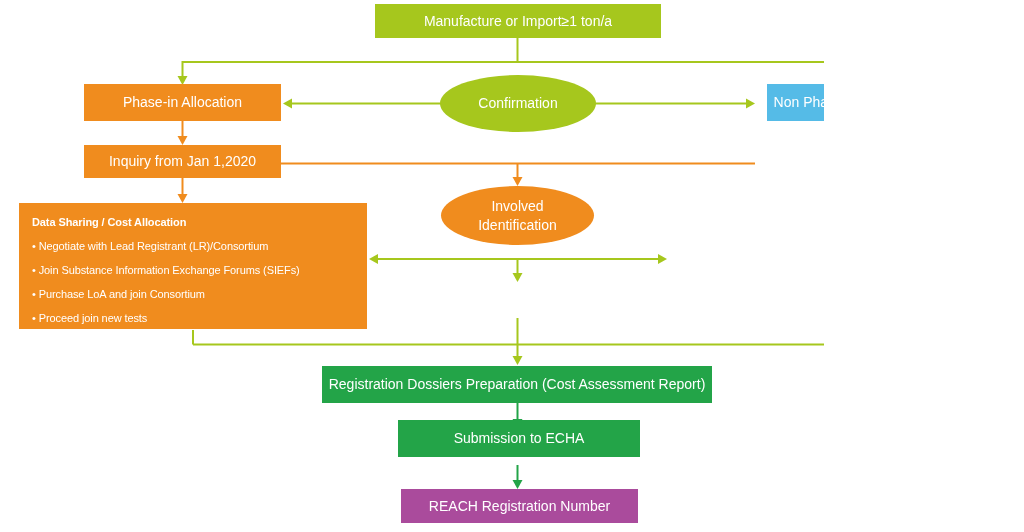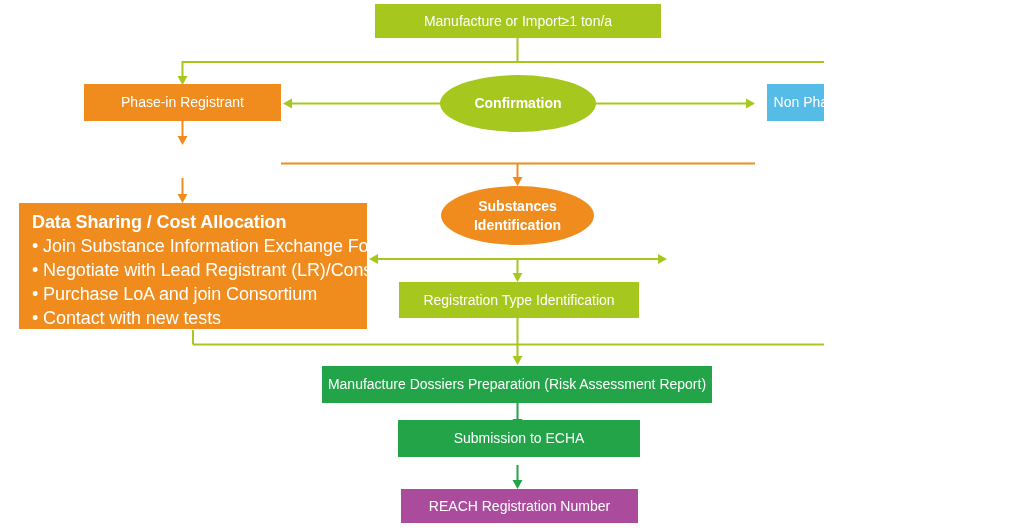--- a/index.html
+++ b/index.html
@@ -15,29 +15,29 @@
   .s-gr { stroke:var(--green);      stroke-width:2; fill:none; }
   .f-ch { fill:var(--chartreuse); stroke:none; }
   .f-or { fill:var(--orange);     stroke:none; }
   .f-bl { fill:var(--blue);       stroke:none; }
   .f-gr { fill:var(--green);      stroke:none; }
   .node {
     position:absolute; display:flex; align-items:center; justify-content:center;
     color:var(--label_text); font-size:14px; text-align:center; line-height:17px;
     box-sizing:border-box;
   }
-  .ellipse { border-radius:50%;font-weight:bold; }
+  .ellipse { border-radius:50%; }
   .bg-ch { background:var(--chartreuse); }
   .bg-or { background:var(--orange); }
   .bg-bl { background:var(--blue);margin-left:12px; }
   .bg-gr { background:var(--green); }
   .bg-pu { background:var(--purple); }
   .bigbox {
     position:absolute; box-sizing:border-box; color:var(--label_text);
-    font-size:18px; line-height:24px; padding:7px 12px 0 13px; text-align:left;
+    font-size:11px; line-height:24px; padding:7px 12px 0 13px; text-align:left;
     letter-spacing:-0.1px;
   }
   .bigbox .title { font-weight:bold; }
   .nowrap { white-space:nowrap; }
 </style>
 </head>
 <body>
 
 <div class="canvas">
 
@@ -73,42 +73,42 @@
     <polygon class="f-bl" points="842.5,203 837.5,194 847.5,194"></polygon>
 
     <path class="s-gr" d="M517.5 403 V420"></path>
     <polygon class="f-gr" points="517.5,428 512.5,419 522.5,419"></polygon>
     <path class="s-gr" d="M517.5 465 V481"></path>
     <polygon class="f-gr" points="517.5,489 512.5,480 522.5,480"></polygon>
   </svg>
 
   <div class="node bg-ch" style="left:375px; top:4px; width:286px; height:34px;">Manufacture or Import≥1 ton/a</div>
 
-  <div class="node bg-or" style="left:84px; top:84px; width:197px; height:37px;">Phase-in Registrant</div>
+  <div class="node bg-or" style="left:84px; top:84px; width:197px; height:37px;">Phase-in Allocation</div>
 
   <div class="node ellipse bg-ch" style="left:440px; top:75px; width:156px; height:57px;">Confirmation</div>
 
   <div class="node bg-bl" style="left:755px; top:84px; width:175px; height:37px;">Non Phase-in Substances</div>
 
+  <div class="node bg-or" style="left:84px; top:145px; width:197px; height:33px;">Inquiry from Jan 1,2020</div>
 
 
   <div class="node ellipse bg-or" style="left:441px; top:186px; width:153px; height:59px;">
-    <span style="display:inline-block; width:108px; line-height:19px;">Substances Identification</span>
+    <span style="display:inline-block; width:108px; line-height:19px;">Involved Identification</span>
   </div>
 
   <div class="bigbox bg-or" style="left:19px; top:203px; width:348px; height:126px;">
     <div class="title nowrap">Data Sharing / Cost Allocation</div>
+    <div class="nowrap">• Negotiate with Lead Registrant (LR)/Consortium</div>
     <div class="nowrap">• Join Substance Information Exchange Forums (SIEFs)</div>
-    <div class="nowrap">• Negotiate with Lead Registrant (LR)/Consortium</div>
     <div class="nowrap">• Purchase LoA and join Consortium</div>
-    <div class="nowrap">• Contact with new tests</div>
+    <div class="nowrap">• Proceed join new tests</div>
   </div>
 
 
-  <div class="node bg-ch" style="left:399px; top:282px; width:240px; height:36px;">Registration Type Identification</div>
 
-  <div class="node bg-gr" style="left:322px; top:366px; width:390px; height:37px;">Manufacture Dossiers Preparation (Risk Assessment Report)</div>
+  <div class="node bg-gr" style="left:322px; top:366px; width:390px; height:37px;">Registration Dossiers Preparation (Cost Assessment Report)</div>
 
   <div class="node bg-gr" style="left:398px; top:420px; width:242px; height:37px;">Submission to ECHA</div>
 
   <div class="node bg-pu" style="left:401px; top:489px; width:237px; height:34px;">REACH Registration Number</div>
 
 </div>
 
 </body></html>

